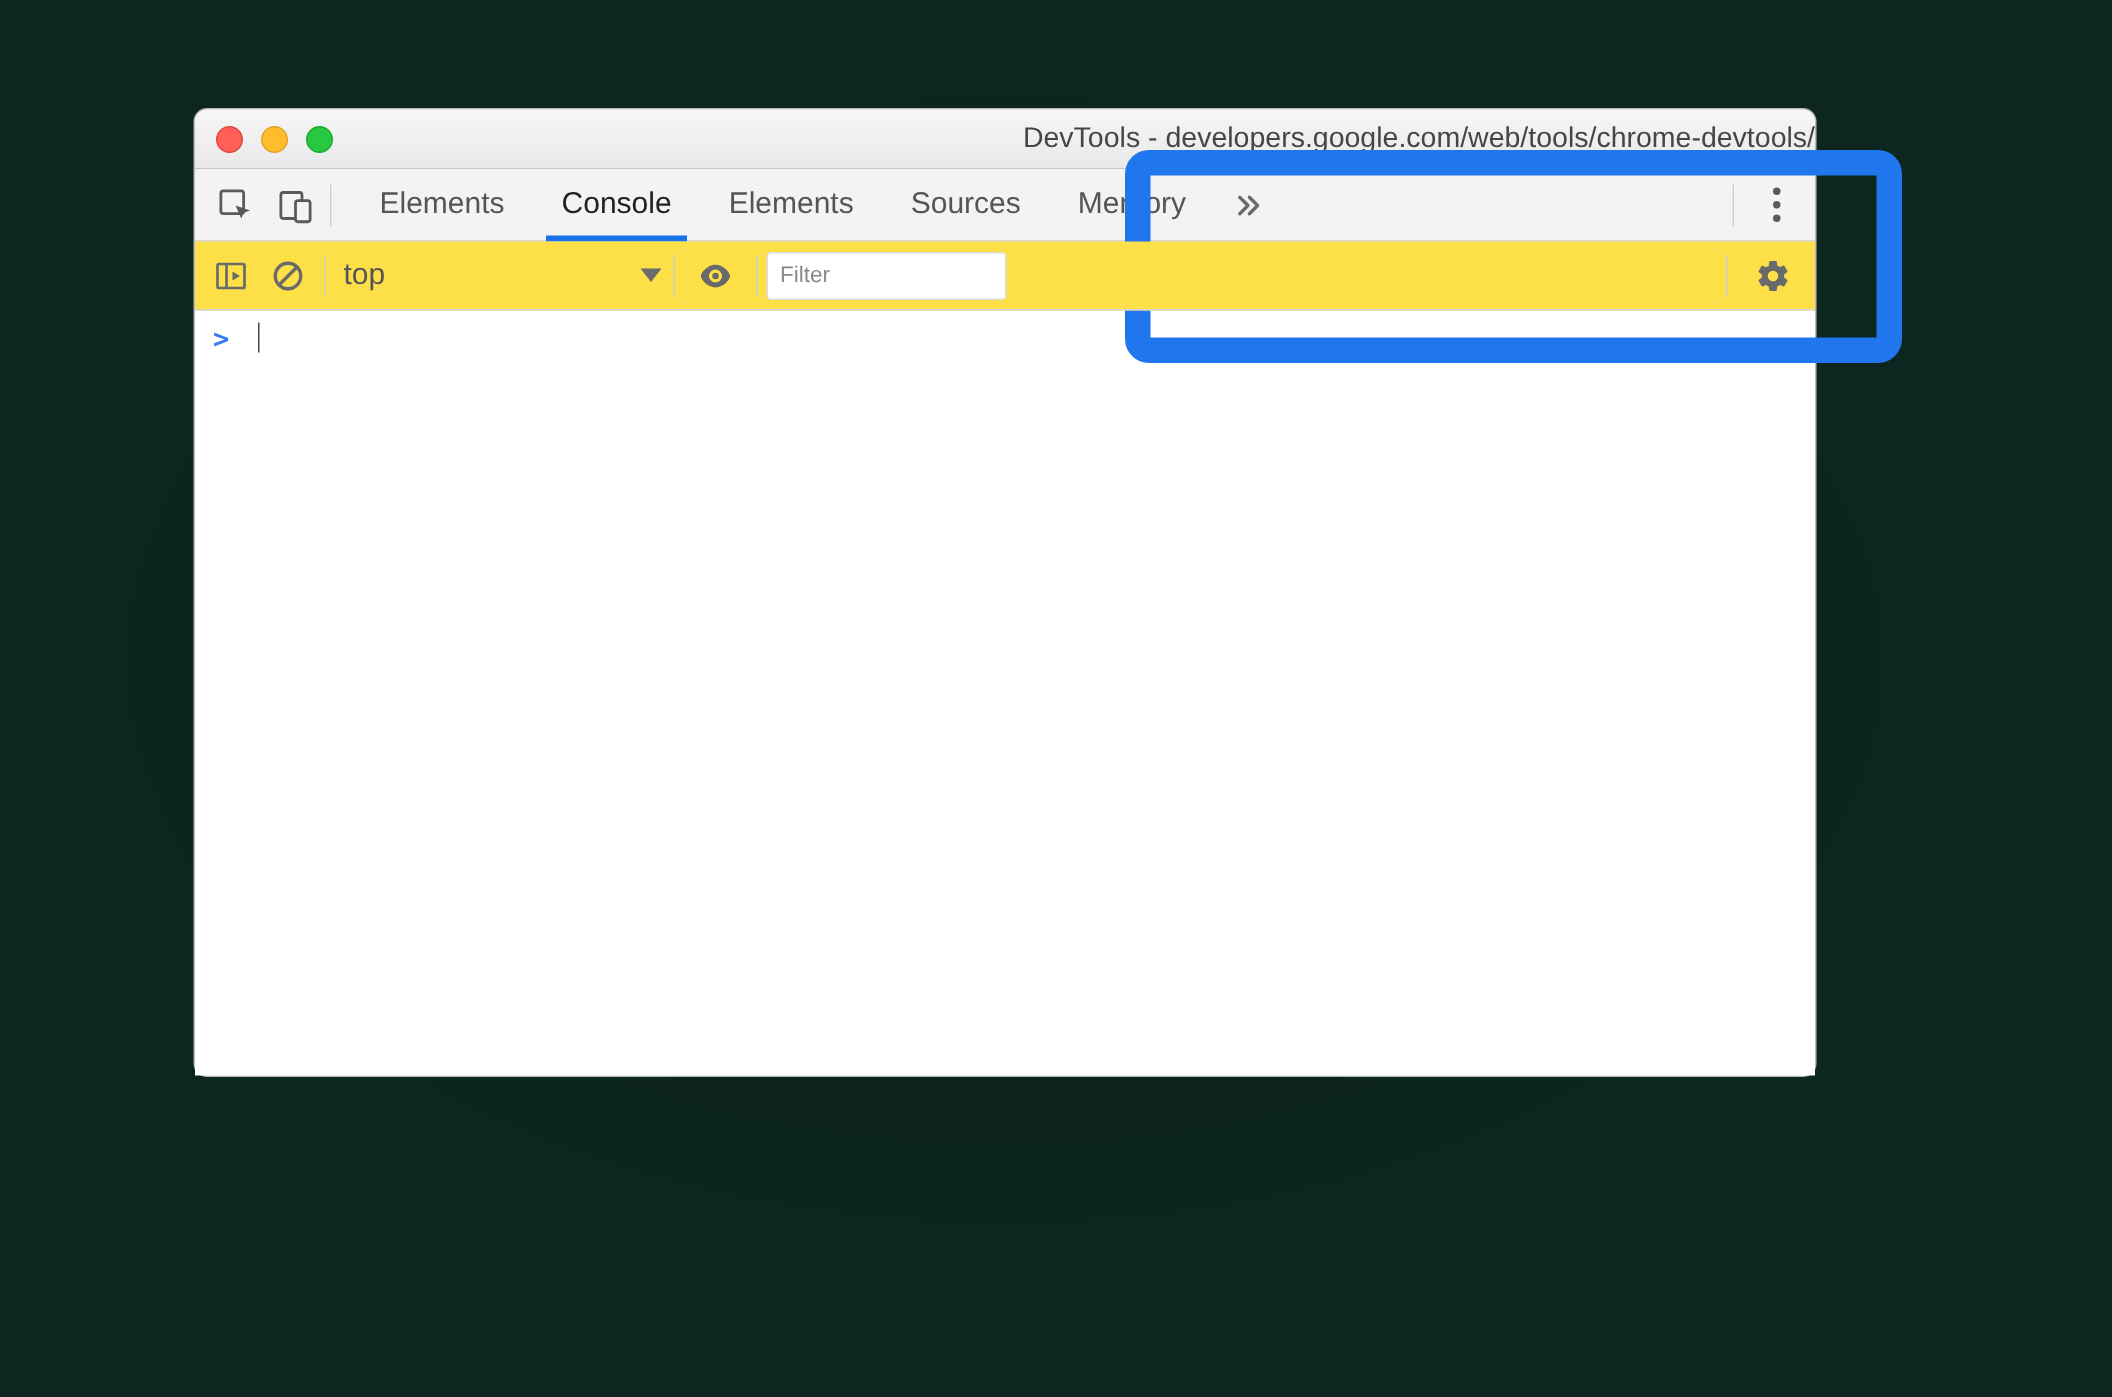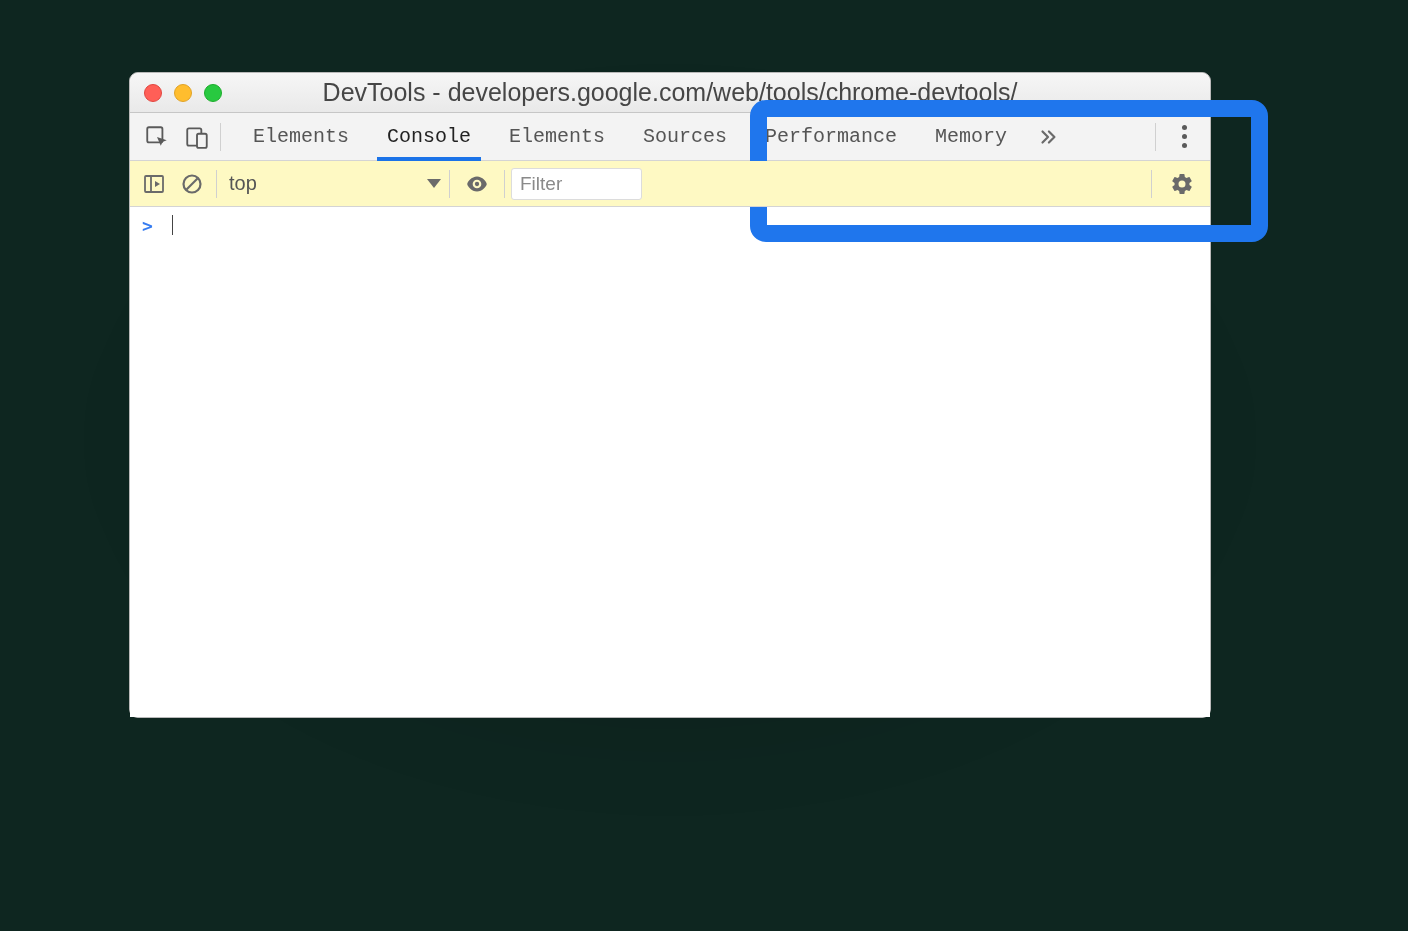--- a/index.html
+++ b/index.html
@@ -37,22 +37,22 @@
     align-items: center;
     position: relative;
   }
   .traffic { display: flex; gap: 12px; margin-left: 14px; }
   .tl { width: 18px; height: 18px; border-radius: 50%; }
   .tl.red    { background: #ff5f57; border: 1px solid #e24640; }
   .tl.yellow { background: #ffbd2e; border: 1px solid #e1a326; }
   .tl.green  { background: #28c940; border: 1px solid #1dad2c; }
   .title {
     position: absolute; left: 0; right: 0;
-    text-align: center;
-    font-size: 25px;
+    text-align: right;
+    font-size: 19px;
     color: #464646;
     pointer-events: none;
   }
 
   
   .tabstrip {
     height: 48px;
     background: #f3f3f3;
     border-bottom: 1px solid #d4d4d4;
     display: flex;
@@ -75,21 +75,20 @@
     gap: 10px;
     margin-left: 18px;
     font-size: 20px;
     color: #555;
   }
   .tab {
     display: flex; align-items: center;
     padding: 0 14px;
     cursor: pointer;
     position: relative;
-    font-family: Liberation Mono, monospace;
   }
   .tab.active {
     color: #222;
     font-weight: 500;
     justify-content: flex-end;
   }
   .tab.active::after {
     content: "";
     position: absolute;
     left: 4px; right: 4px; bottom: -1px;
@@ -100,21 +99,21 @@
     margin-left: auto;
     display: flex;
     align-items: center;
     padding-right: 16px;
   }
   .kebab { width: 5px; height: 5px; background: #5a5a5a; border-radius: 50%; box-shadow: 0 -9px 0 #5a5a5a, 0 9px 0 #5a5a5a; }
 
   
   .contool {
     height: 46px;
-    background: #fef9c3;
+    background: #fde047;
     border-bottom: 1px solid #d4d4d4;
     display: flex;
     align-items: center;
     position: relative;
     font-size: 20px;
     color: #555;
   }
   .contool > * { flex-shrink: 0; }
   .ct-left {
     display: flex; align-items: center; gap: 14px;
@@ -127,26 +126,26 @@
     padding-right: 8px;
   }
   .caret-down {
     width: 0; height: 0;
     border-left: 7px solid transparent;
     border-right: 7px solid transparent;
     border-top: 9px solid #6b6b6b;
   }
   .filter-input {
     margin-left: 6px;
-    height: 32px; width: 131px;
+    height: 32px; width: 160px;
     border: 1px solid #dcdcdc;
     border-radius: 3px;
     background: #fff;
     padding: 0 8px;
-    font-size: 19px;
+    font-size: 15px;
     color: #333;
   }
   .filter-input::placeholder { color: #8a8a8a; }
   .levels {
     position: absolute;
     left: 730px; top: 0; bottom: 0;
     display: flex; align-items: center; gap: 8px;
     color: #555;
   }
   .gear-wrap {
@@ -224,23 +223,20 @@
             <span>Elements</span>
           </div>
         <div class="tab active">
             <span>Console</span>
           </div>
         <div class="tab">
             <span>Elements</span>
           </div>
         <div class="tab">
             <span>Sources</span>
-          </div>
-        <div class="tab">
-            <span>Performance</span>
           </div>
         <div class="tab">
             <span>Memory</span>
           </div>
         <div class="tab" style="padding:0 6px;">
           <span class="icon">
             <svg width="22" height="22" viewBox="0 0 24 24" fill="none" stroke="#6a6a6a" stroke-width="2.4" stroke-linecap="round" stroke-linejoin="round">
               <polyline points="6 6 12 12 6 18"></polyline>
               <polyline points="13 6 19 12 13 18"></polyline>
             </svg>

